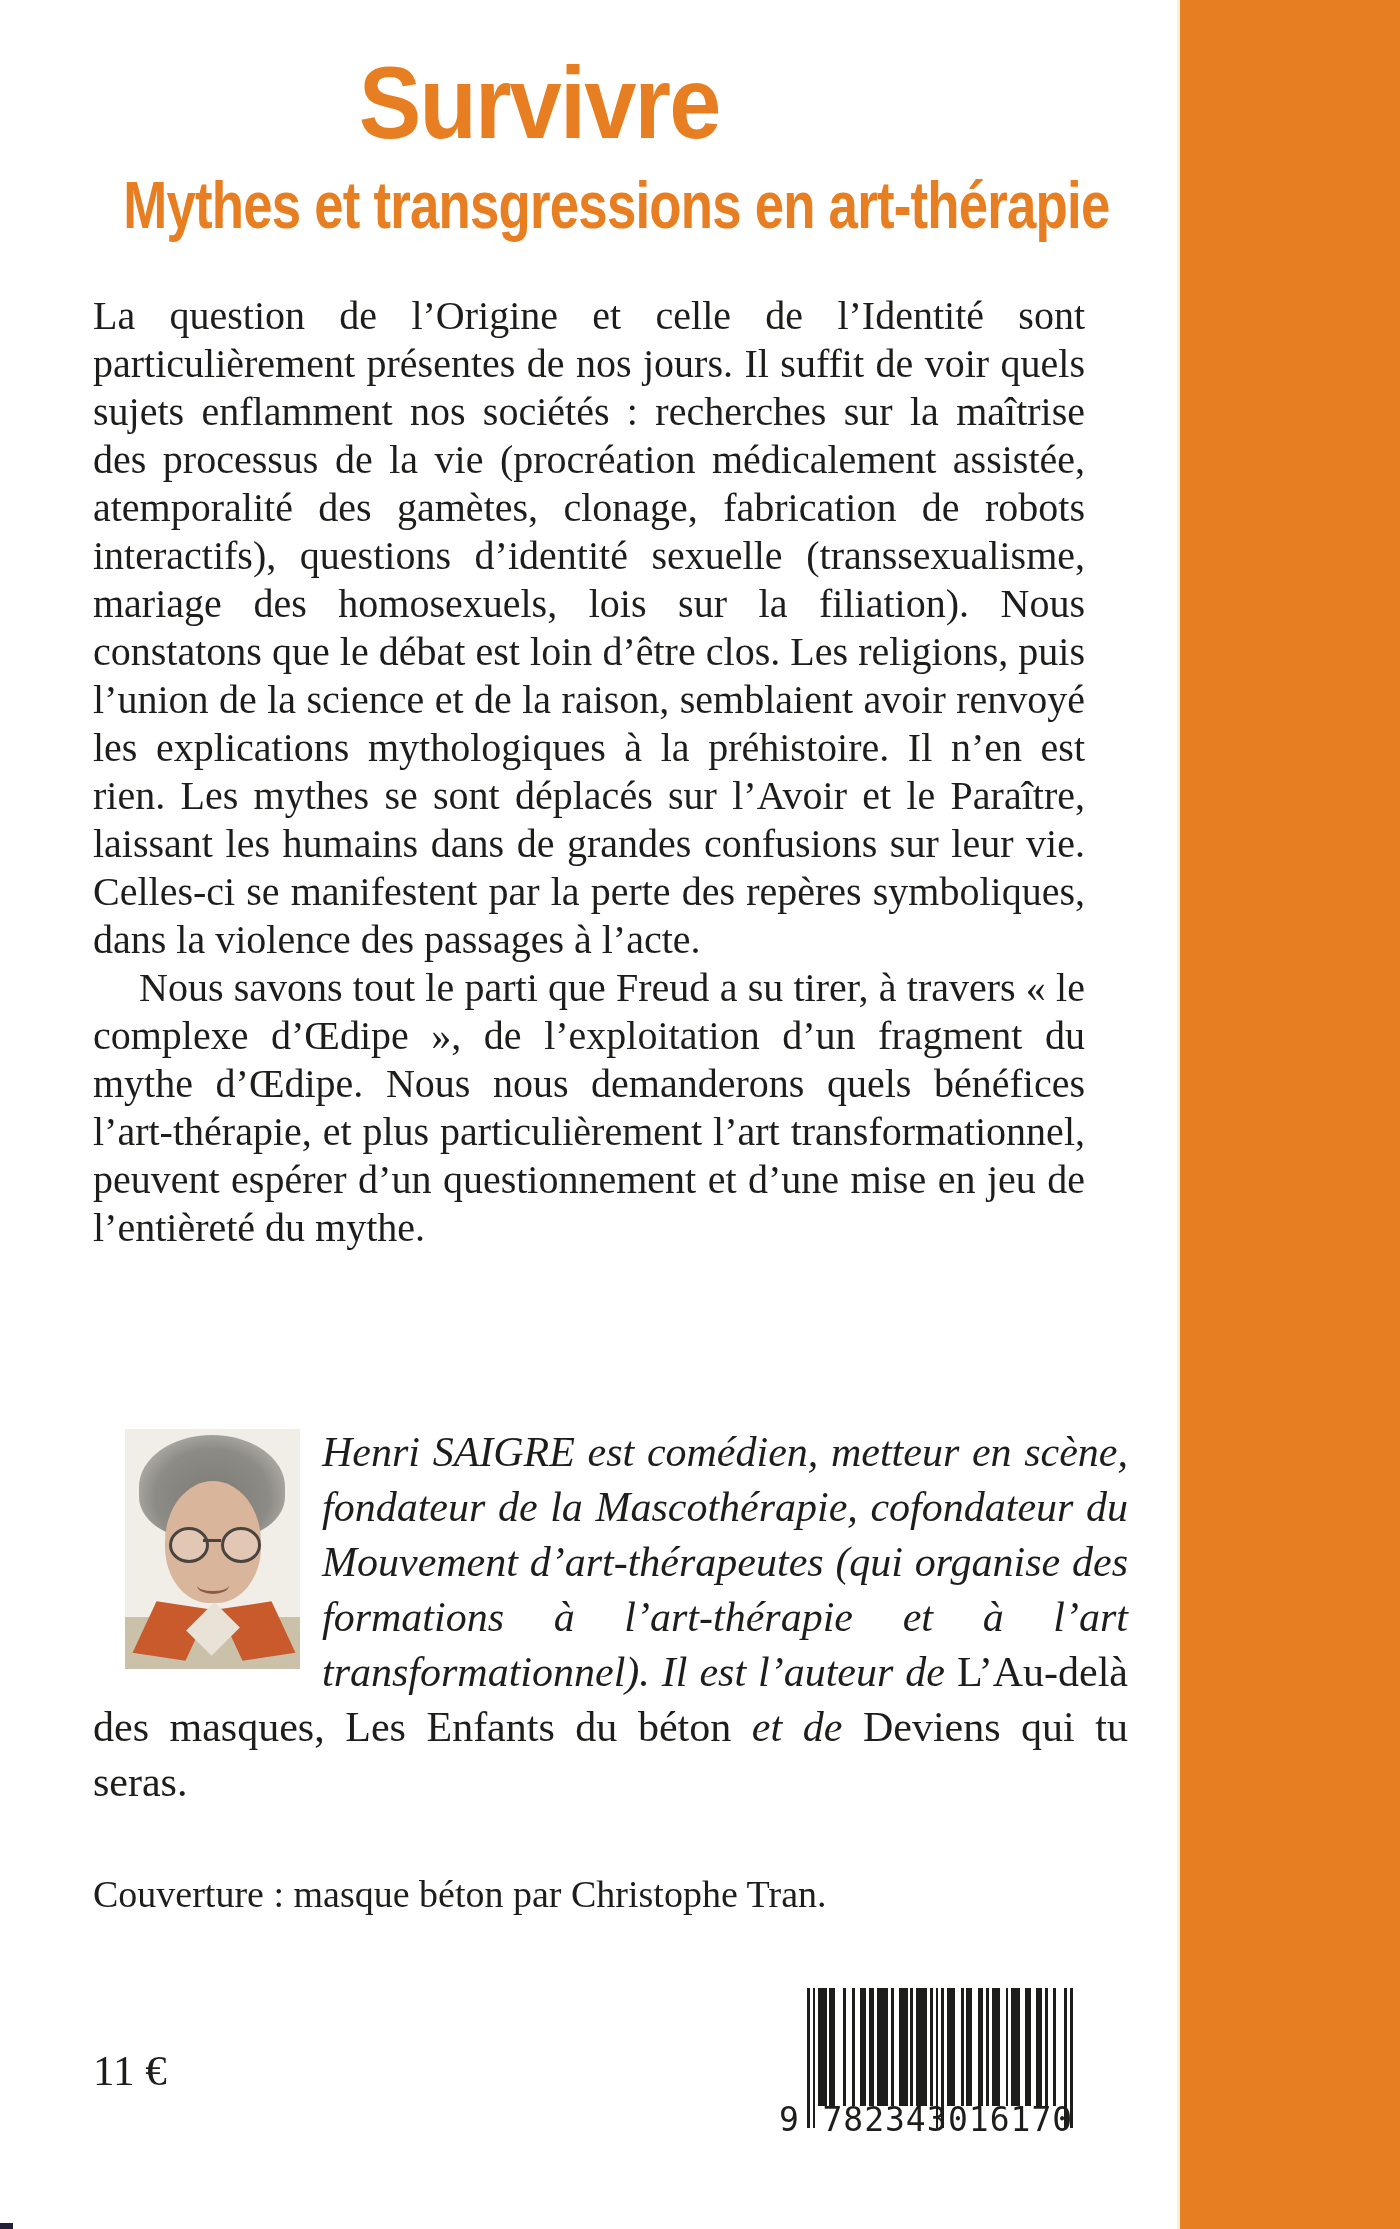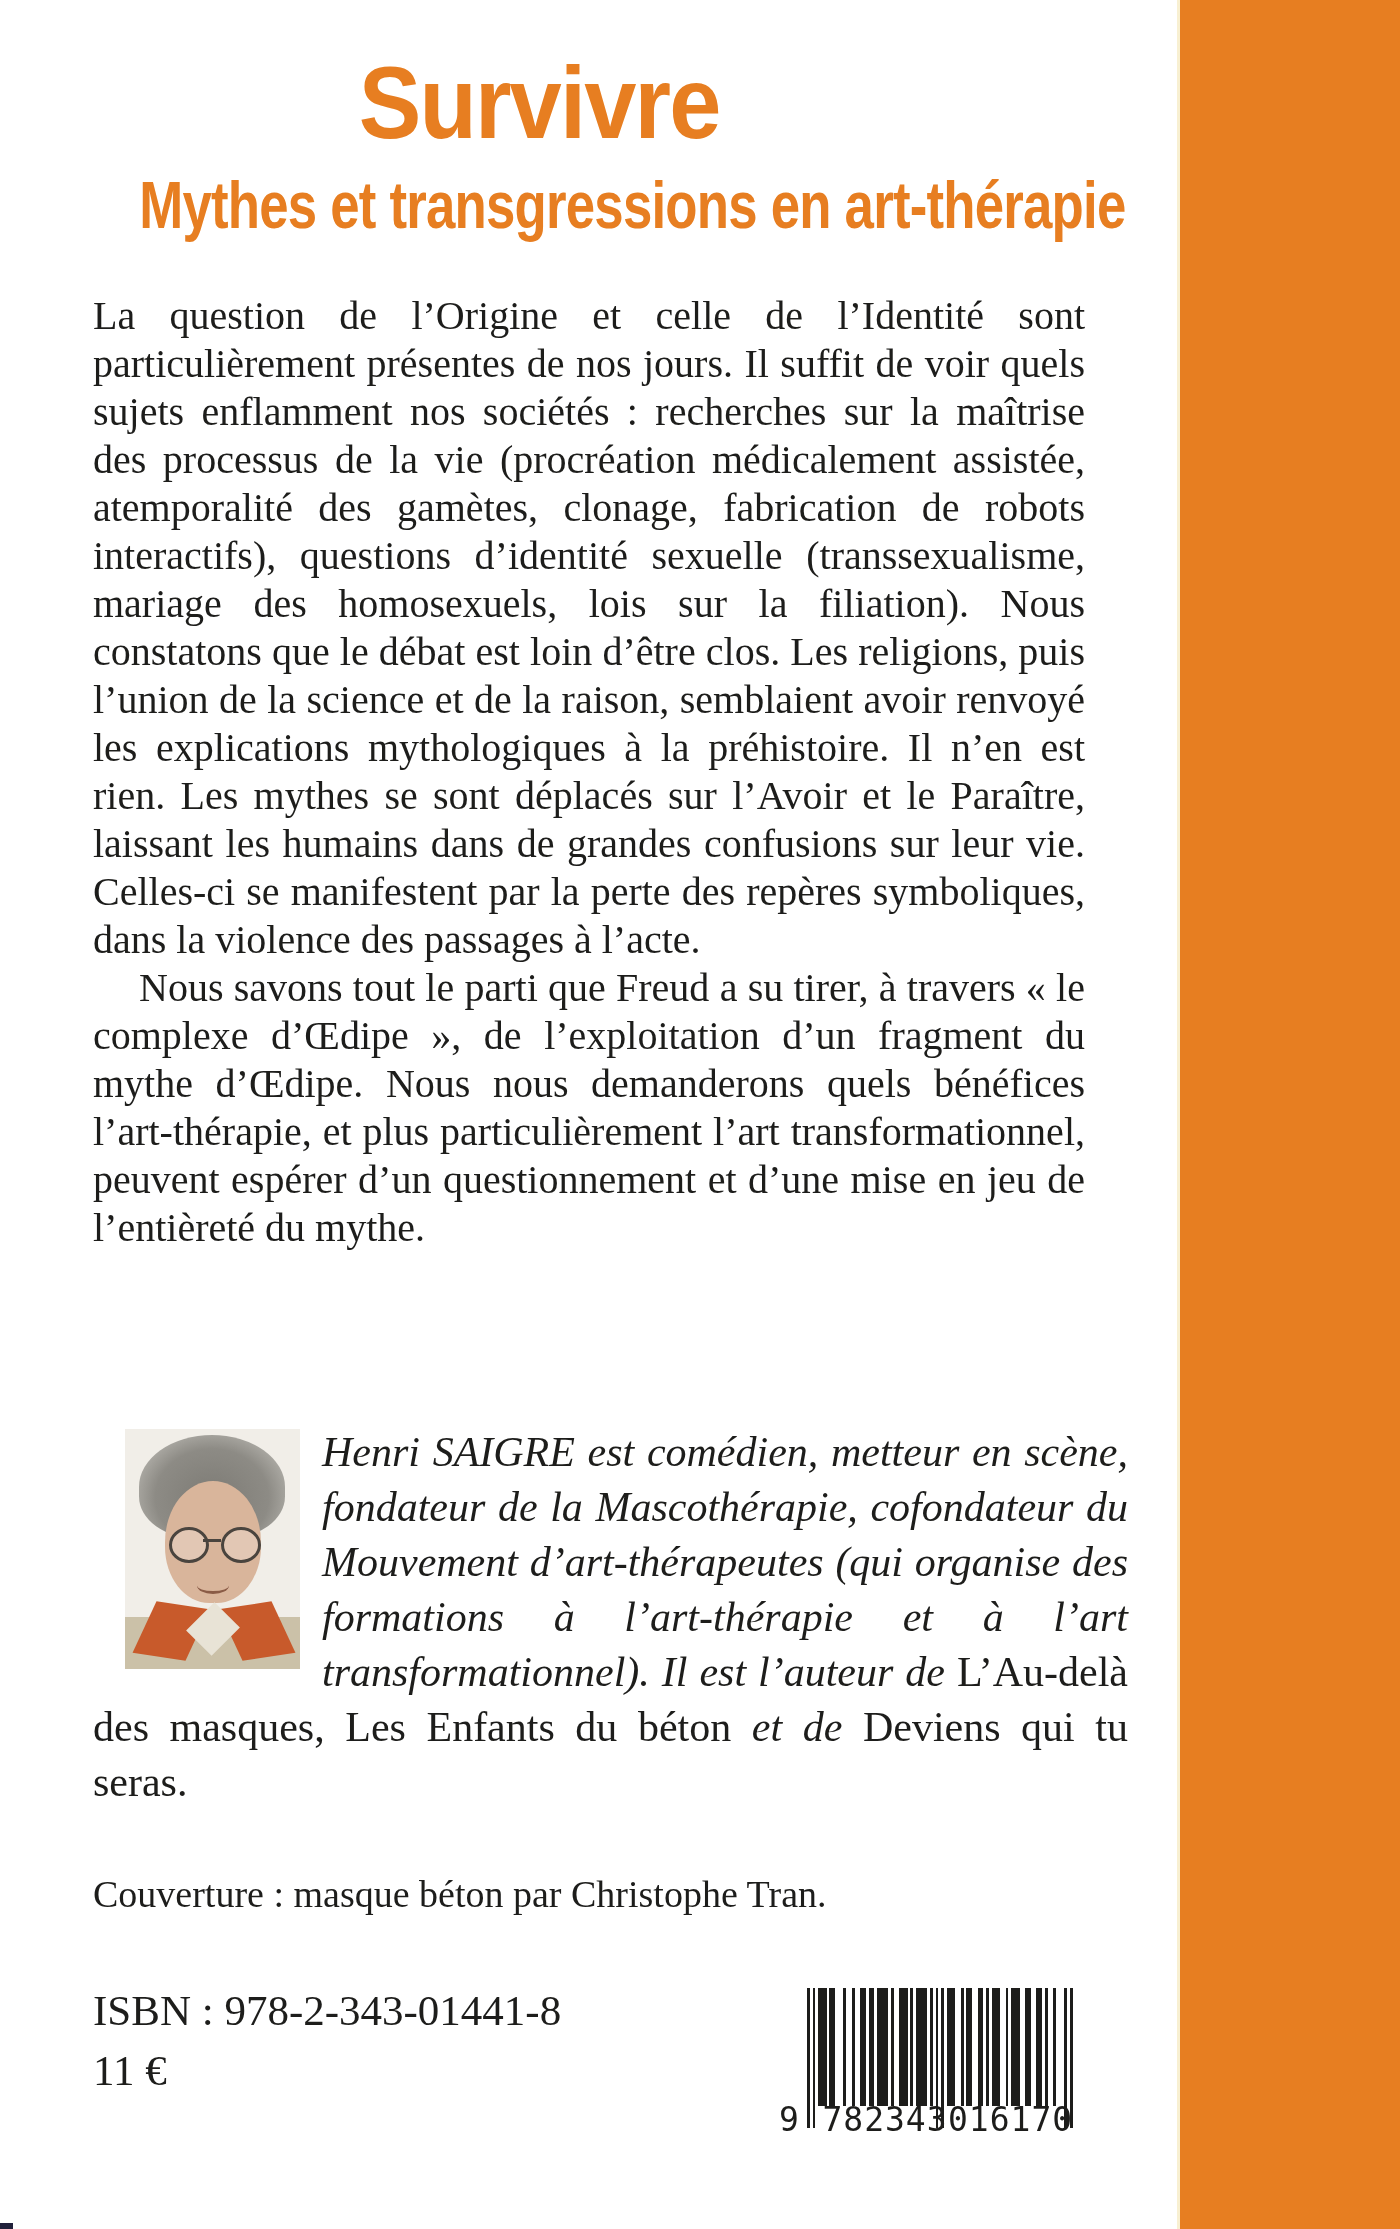--- a/index.html
+++ b/index.html
@@ -6,21 +6,21 @@
   .page{position:relative;width:1400px;height:2229px;background:#ffffff;overflow:hidden;
         font-family:"Liberation Serif",serif;color:#1d1d1b;}
   
   .side-band{position:absolute;top:0;left:1177px;width:223px;height:2229px;
              background:#e77e21;border-left:3px solid #f8f0d2;}
   
   .title-wrap{position:absolute;top:48px;left:0;width:1079px;text-align:center;}
   .book-title{display:inline-block;transform:scaleX(.92);transform-origin:center;
               font-family:"Liberation Sans",sans-serif;font-weight:bold;
               font-size:102px;line-height:110px;color:#e77e21;letter-spacing:-2px;}
-  .subtitle-wrap{position:absolute;top:168px;left:0;width:1177px;text-align:center;margin-left:16px;}
+  .subtitle-wrap{position:absolute;top:168px;left:0;width:1177px;text-align:center;}
   .book-subtitle{display:inline-block;transform:scaleX(.80);transform-origin:center;
               font-family:"Liberation Sans",sans-serif;font-weight:bold;
               font-size:66px;line-height:74px;color:#e77e21;letter-spacing:-1px;white-space:nowrap;}
   
   .synopsis{position:absolute;top:292px;left:93px;width:992px;
             font-size:40px;line-height:48px;text-align:justify;}
   .synopsis p{margin:0;}
   .synopsis p.indent{text-indent:46px;}
   
   .author{position:absolute;top:1425px;left:93px;width:1035px;
@@ -95,21 +95,20 @@
       <div class="smile"></div>
       <div class="sweater"></div>
       <div class="collar-l"></div>
       <div class="collar-r"></div>
       <div class="shirt-v"></div>
     </div>
     <span class="author-name">Henri SAIGRE</span><span> est comédien, metteur en scène, fondateur de la Mascothérapie, cofondateur du Mouvement d’art-thérapeutes (qui organise des formations à l’art-thérapie et à l’art transformationnel). Il est l’auteur de </span><span class="roman">L’Au-delà des masques, Les Enfants du béton</span><span> et de </span><span class="roman">Deviens qui tu seras.</span>
   </div>
 
   <div class="cover-credit">Couverture : masque béton par Christophe Tran.</div>
-  <div class="isbn-line">ISBN : 978-2-343-01441-8</div>
   <div class="price-line">11 €</div>
 
   <div class="barcode">
     <div class="bars"><i class="b tall"></i><i class="tall"></i><i class="b tall"></i><i class=""></i><i class="b "></i><i class="b "></i><i class="b "></i><i class=""></i><i class="b "></i><i class="b "></i><i class=""></i><i class=""></i><i class=""></i><i class="b "></i><i class=""></i><i class=""></i><i class="b "></i><i class=""></i><i class=""></i><i class="b "></i><i class="b "></i><i class=""></i><i class="b "></i><i class="b "></i><i class=""></i><i class="b "></i><i class="b "></i><i class="b "></i><i class="b "></i><i class=""></i><i class="b "></i><i class=""></i><i class=""></i><i class="b "></i><i class="b "></i><i class="b "></i><i class=""></i><i class="b "></i><i class=""></i><i class="b "></i><i class="b "></i><i class="b "></i><i class="b "></i><i class=""></i><i class="b "></i><i class="tall"></i><i class="b tall"></i><i class="tall"></i><i class="b tall"></i><i class="tall"></i><i class="b "></i><i class="b "></i><i class="b "></i><i class=""></i><i class=""></i><i class="b "></i><i class=""></i><i class="b "></i><i class="b "></i><i class=""></i><i class=""></i><i class="b "></i><i class="b "></i><i class=""></i><i class="b "></i><i class=""></i><i class="b "></i><i class="b "></i><i class="b "></i><i class=""></i><i class=""></i><i class="b "></i><i class=""></i><i class="b "></i><i class="b "></i><i class="b "></i><i class=""></i><i class=""></i><i class="b "></i><i class="b "></i><i class=""></i><i class=""></i><i class="b "></i><i class="b "></i><i class=""></i><i class="b "></i><i class=""></i><i class=""></i><i class="b "></i><i class=""></i><i class=""></i><i class=""></i><i class="b tall"></i><i class="tall"></i><i class="b tall"></i></div>
     <span class="bc-digit bc-first">9</span>
     <span class="bc-digit bc-left">782343</span>
     <span class="bc-digit bc-right">016170</span>
   </div>
 
   <div class="artifact"></div>

